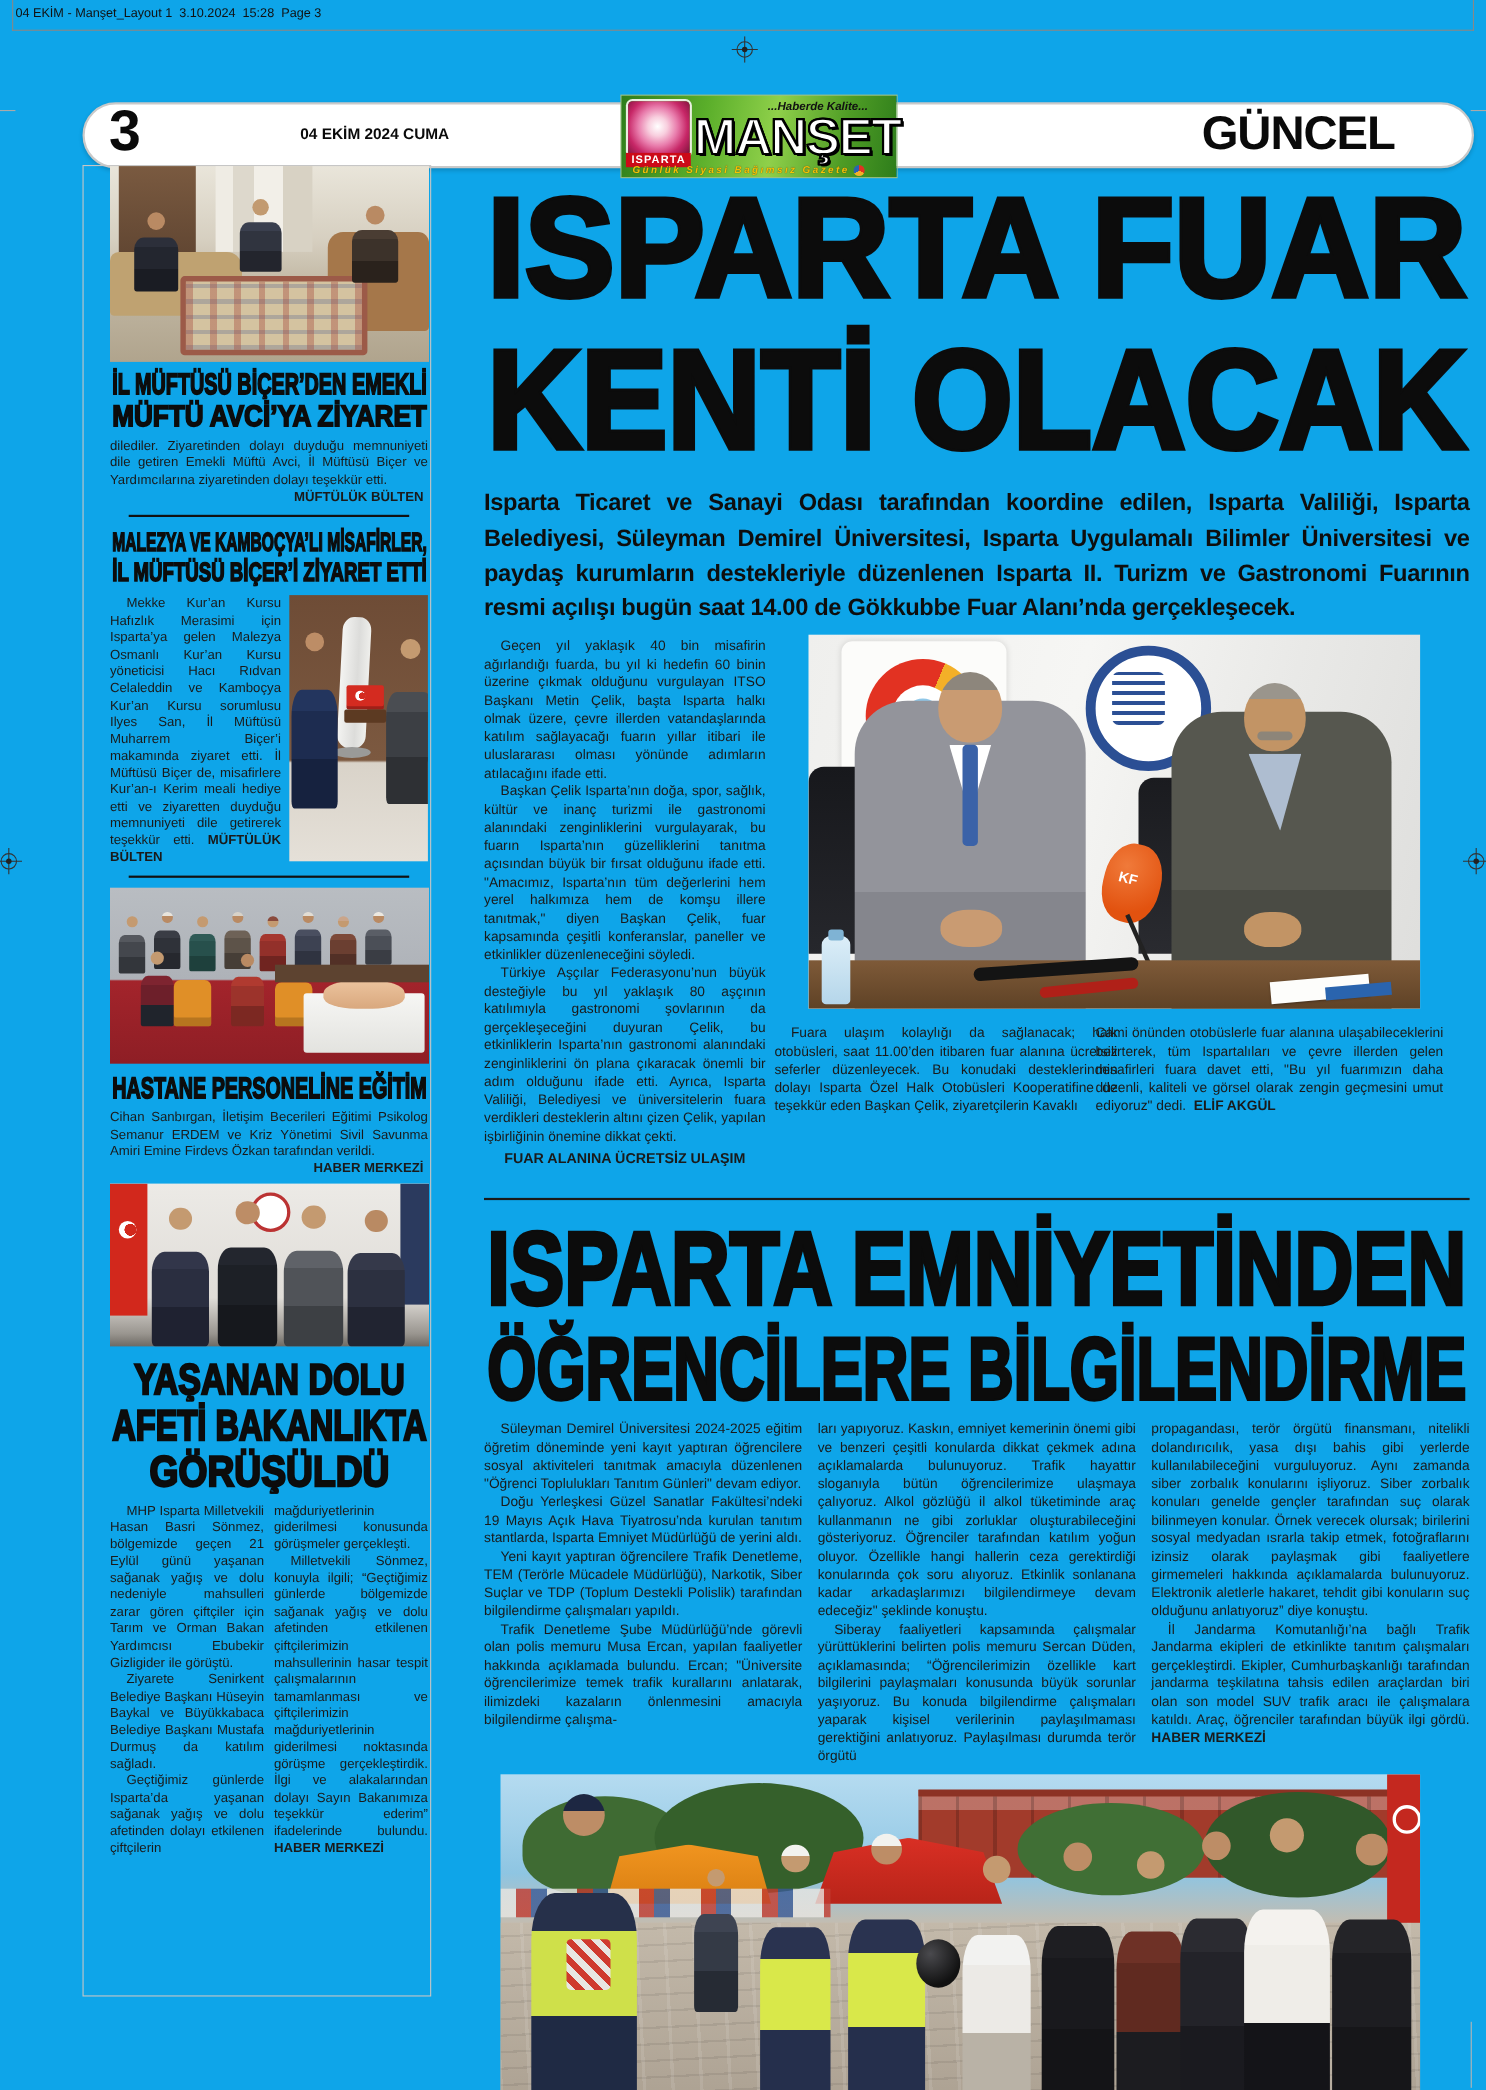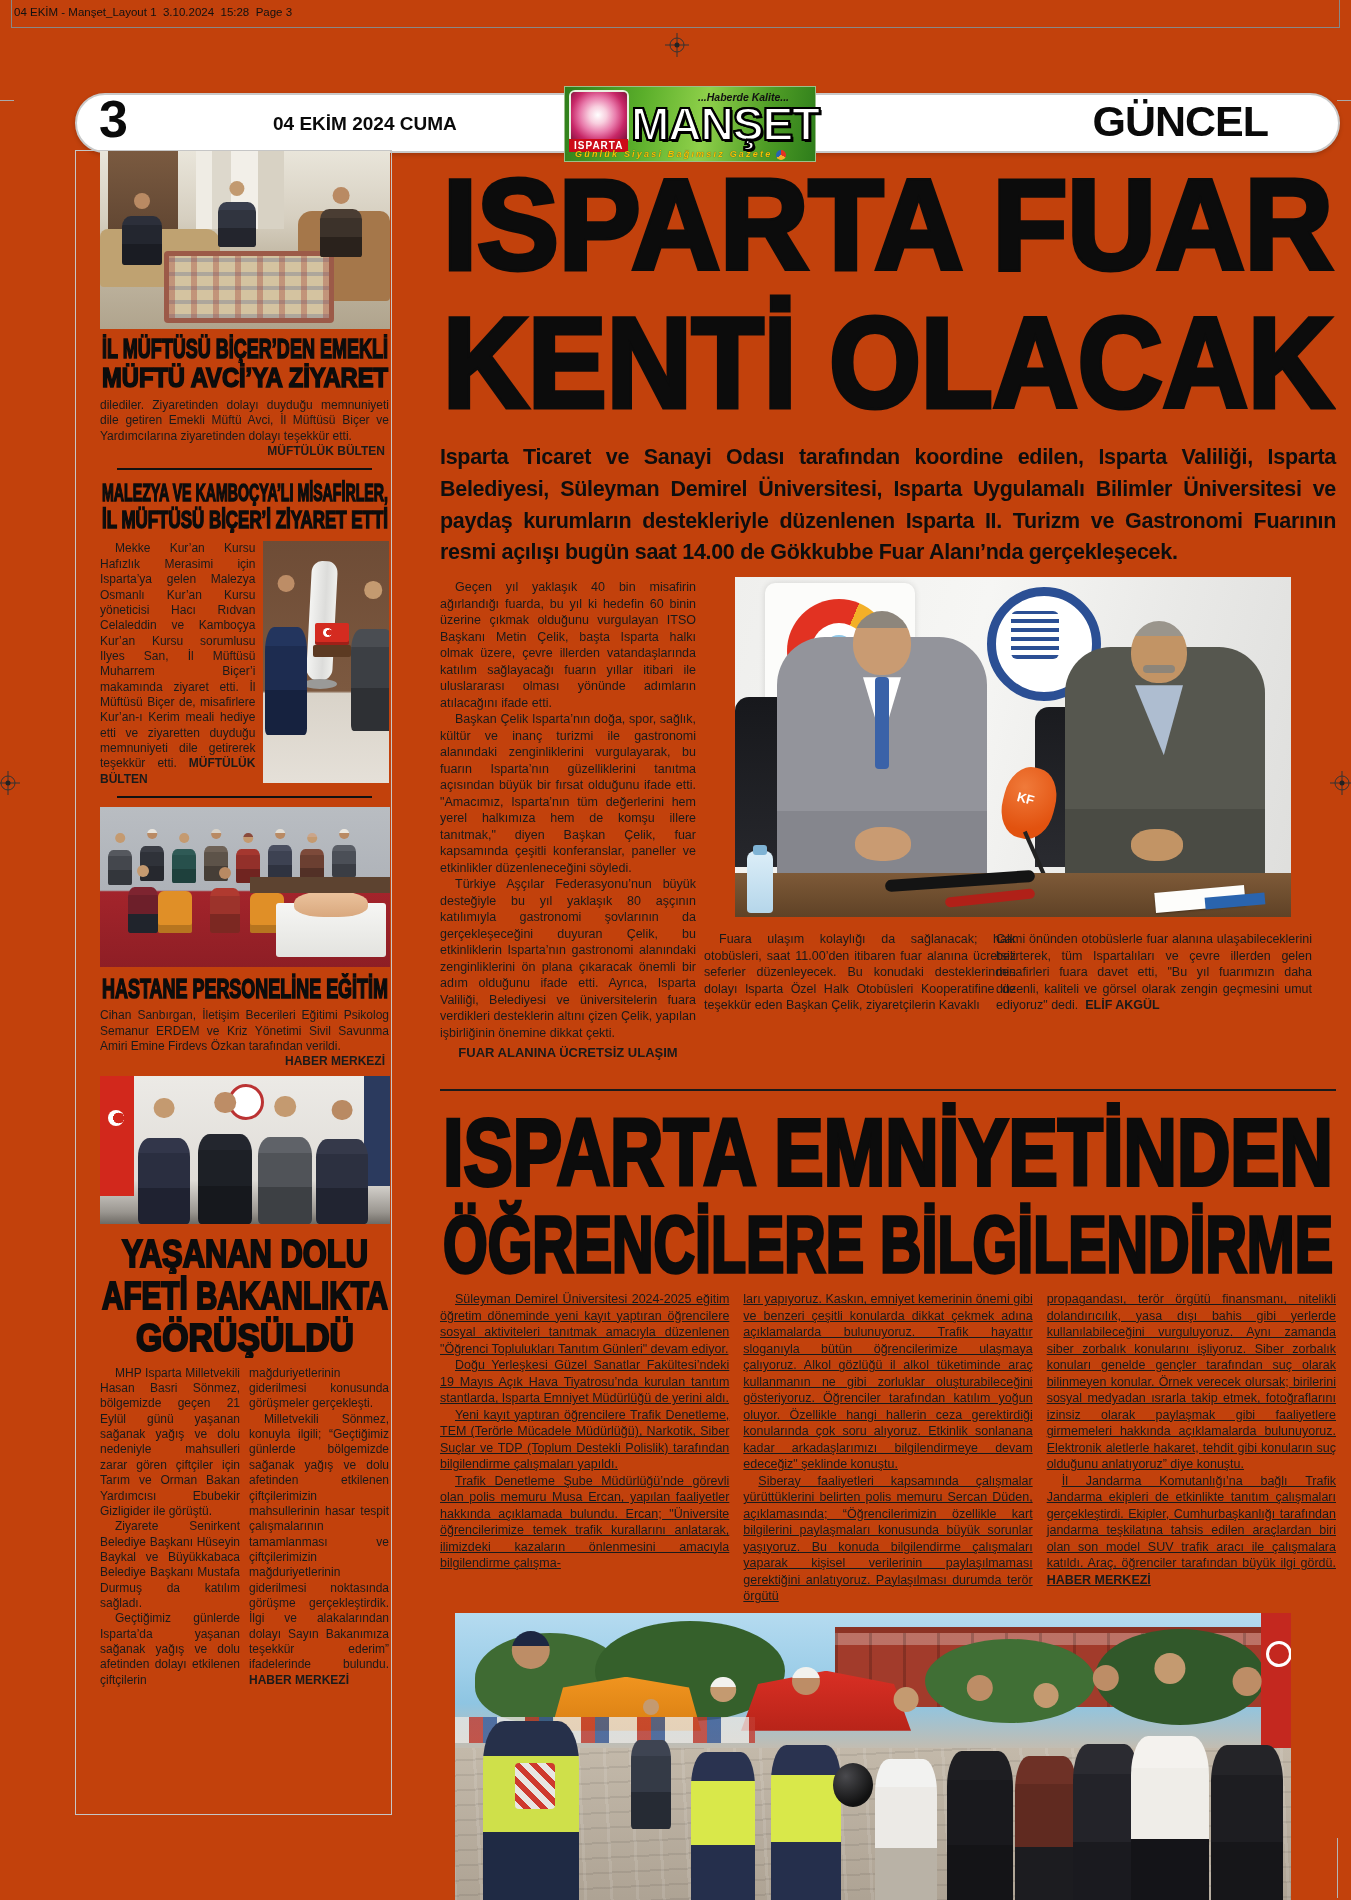--- a/index.html
+++ b/index.html
@@ -1,35 +1,35 @@
 <!DOCTYPE html>
 <html><head>
 <meta charset="utf-8">
 <style>
   html,body{margin:0;padding:0;background:#fff;}
-  .page{position:relative;width:1351px;height:1900px;background:#c2410c;overflow:hidden;
+  .page{position:relative;width:1351px;height:1900px;background:#0ea5e9;overflow:hidden;
         font-family:"Liberation Sans",sans-serif;color:#1a1a1a;}
   .abs{position:absolute;}
   .shp{position:absolute;display:block;}
   
   .fileinfo{position:absolute;left:14px;top:6px;font-size:11.5px;color:#111;white-space:pre;}
   .topline{position:absolute;left:11px;top:27px;width:1329px;height:1px;background:#888;}
   .vtickL{position:absolute;left:11px;top:0;width:1px;height:28px;background:#888;}
   .vtickR{position:absolute;left:1339px;top:0;width:1px;height:28px;background:#888;}
   .htickL{position:absolute;left:0;top:100px;width:14px;height:1px;background:#aaa;}
   .htickR{position:absolute;left:1337px;top:100px;width:14px;height:1px;background:#aaa;}
   .vtickBR{position:absolute;left:1337px;top:1838px;width:1px;height:60px;background:#b5b5b5;}
   .regmark{position:absolute;width:24px;height:24px;}
   .regmark line{stroke:#333;stroke-width:1;}
   .regmark circle.o{stroke:#333;stroke-width:1;fill:none;}
   
   .masthead{position:absolute;left:75px;top:93px;width:1261px;height:56px;background:#fff;
     border:2px solid #c9c9c9;border-radius:30px;box-shadow:0 2px 4px rgba(0,0,0,.18);}
   .pagenum{position:absolute;left:22px;top:-6px;font-size:52px;font-weight:900;color:#0a0a0a;}
-  .mdate{position:absolute;left:196px;top:18px;font-size:19px;font-weight:bold;color:#0a0a0a;}
+  .mdate{position:absolute;left:196px;top:18px;font-size:14px;font-weight:bold;color:#0a0a0a;}
   .section{position:absolute;right:70px;top:2px;font-size:43px;font-weight:900;letter-spacing:-1px;color:#0a0a0a;}
   .logo{position:absolute;left:488px;top:-8px;width:250px;height:74px;
     background:linear-gradient(100deg,#2e7d1b 0%,#5aae2a 30%,#8fd04a 55%,#4e9c25 80%,#2e7d1b 100%);
     box-shadow:0 0 0 1px #9cc08a;}
   .rose{position:absolute;left:6px;top:5px;width:56px;height:50px;border-radius:4px;
     background:radial-gradient(circle at 48% 46%,#fff 0%,#f8cede 22%,#e87bab 45%,#c72767 68%,#921747 88%,#6e0f34 100%);
     box-shadow:0 0 0 2px #e9f0e0;}
   .citybox{position:absolute;left:4px;top:52px;background:#cc0a18;color:#fff;font-size:10px;
     font-weight:bold;letter-spacing:1px;padding:1px 5px;}
   .tagtop{position:absolute;right:26px;top:4px;font-size:10.5px;font-style:italic;font-weight:bold;color:#111;}
@@ -59,21 +59,21 @@
   .main{position:absolute;left:440px;top:150px;width:896px;}
   .std{margin-top:16px;font-size:21.5px;font-weight:bold;line-height:1.48;text-align:justify;
     letter-spacing:-0.3px;color:#0e0e0e;}
   .fuararticle{position:relative;height:500px;margin-top:8px;}
   .mbody{font-size:12.5px;line-height:1.32;text-align:justify;}
   .fcol1{position:absolute;left:0;top:2px;width:256px;}
   .kicker{font-weight:bold;text-align:center;margin-top:3px;font-size:13px;}
   .fcol2{position:absolute;left:264px;top:354px;width:312px;}
   .fcol3{position:absolute;left:556px;top:354px;width:316px;}
   hr.mainrule{border:none;border-top:2px solid #1a1a1a;margin:12px 0 8px 0;}
-  .cols3{display:flex;gap:14px;margin-top:6px;text-decoration:underline;}
+  .cols3{display:flex;gap:14px;margin-top:6px;}
   .cols3>div{flex:1;min-width:0;}
   
   .fig{position:absolute;}
   .fig::before{content:'';position:absolute;left:50%;transform:translateX(-50%);top:0;width:40%;
     aspect-ratio:1/1;border-radius:50%;
     background:linear-gradient(var(--cap,var(--s,#c99b77)) 0 40%,var(--s,#c99b77) 40% 100%);}
   .fig::after{content:'';position:absolute;top:32%;bottom:0;left:0;right:0;border-radius:22% 22% 6% 6%;
     background:linear-gradient(var(--a,#30343c) 0 18%,var(--b,#30343c) 18% 58%,var(--c,#22252c) 58% 100%);}
   
   .p-visit{background:linear-gradient(#e9e5da 0%,#d6cfc0 38%,#c2b8a4 60%,#b0a48d 100%);}

